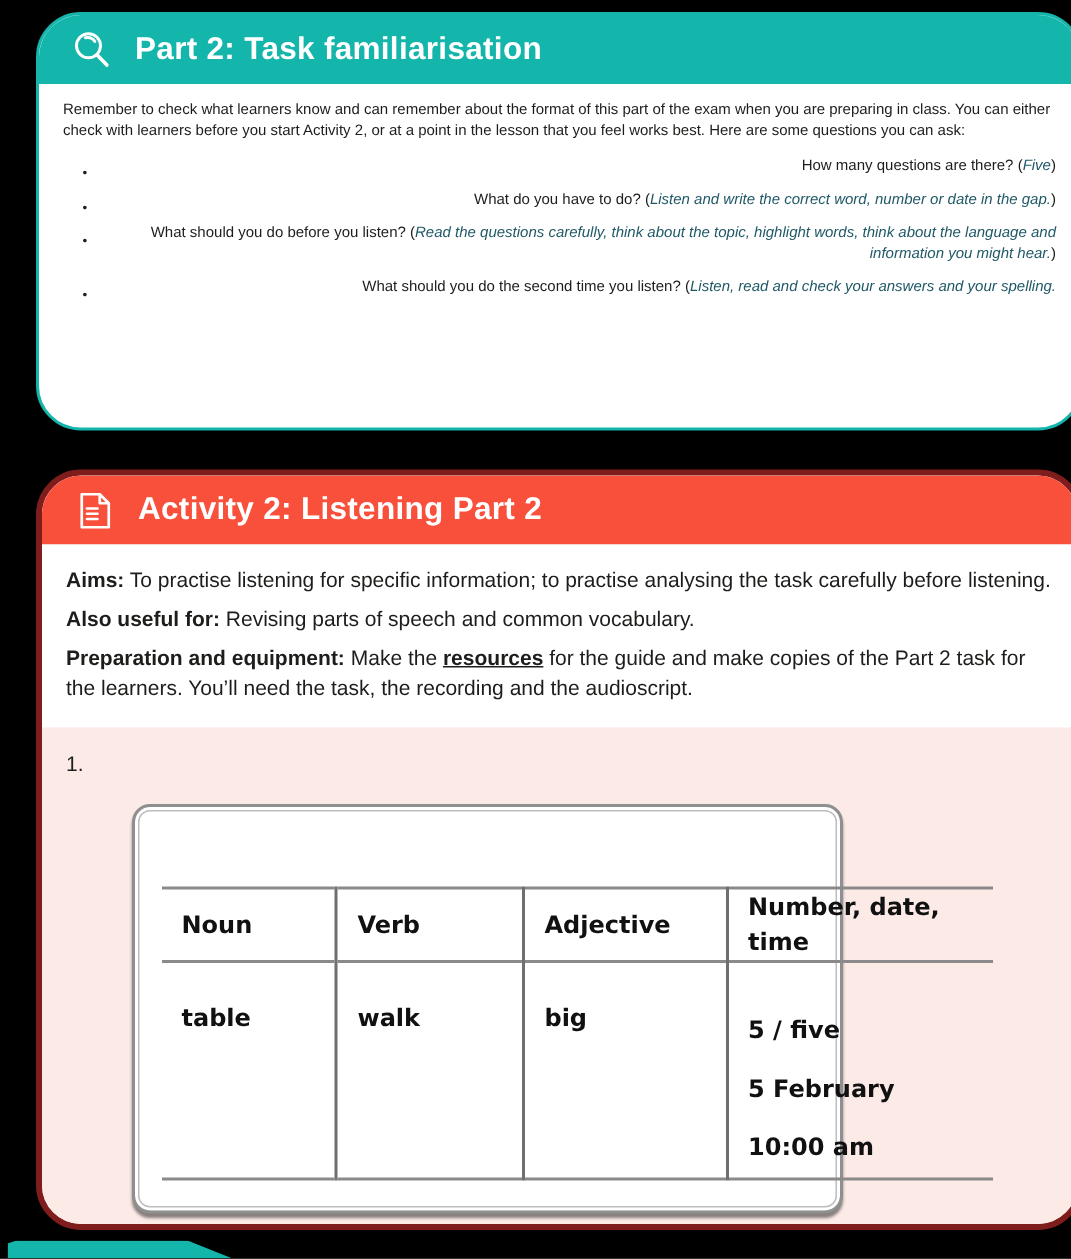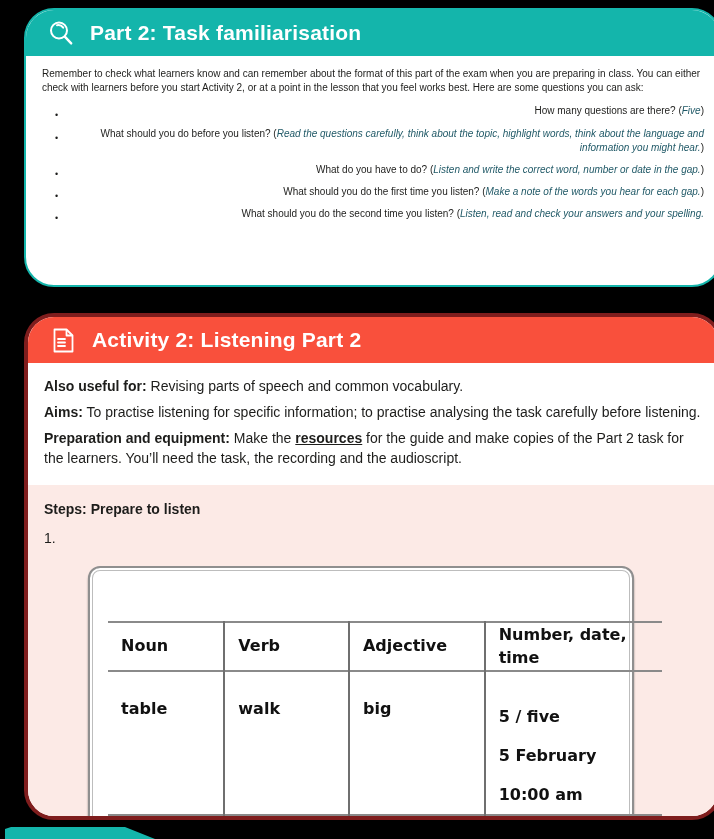--- a/index.html
+++ b/index.html
@@ -42,21 +42,21 @@
   .lbl { font-weight:bold; }
   .res-link { font-weight:bold; text-decoration:underline; color:#1d1d1b; cursor:pointer; }
   .c2-pink { background:#fceae6; flex:1 1 auto; padding:15px 16px 0 16px; font-size:14px; line-height:1.42; }
   .steps-heading { font-weight:bold; margin-bottom:10px; }
   .step { display:flex; }
   .step-num { width:26px; flex:0 0 26px; }
   .em { font-style:italic; }
 
   
   .whiteboard {
-    position:relative; margin:17px 12px 0 44px; width:546px; height:273px;
+    position:relative; margin:17px 12px 0 44px; width:474px; height:273px;
     background:#fff; border:2px solid #8f8f8f; border-radius:12px;
     box-shadow: inset 0 0 0 2px #ffffff, inset 0 0 0 3px #bdbdbd, 0 3px 2px rgba(40,40,40,.55);
   }
   .wb-table {
     position:absolute; top:53px; left:18px; width:554px;
     border-collapse:collapse; table-layout:fixed;
     font-family:"DejaVu Sans",sans-serif; font-weight:bold; font-size:16px;
     color:#111;
   }
   .wb-table col.c1 { width:21%; } .wb-table col.c2 { width:22.5%; }
@@ -90,54 +90,50 @@
       </svg>
       <h1 class="card-title">Part 2: Task familiarisation</h1>
     </div>
     <div class="c1-body">
       <p class="c1-intro">Remember to check what learners know and can remember about the format of this part of the exam when you are preparing in class. You can either check with learners before you start Activity 2, or at a point in the lesson that you feel works best. Here are some questions you can ask:</p>
 
       <div class="bullet">
         <span>How many questions are there? (</span><span class="answer">Five</span><span>)</span>
       </div>
       <div class="bullet">
-        <span>What should you do before you listen? (</span><span class="answer">Read the questions carefully, think about the topic, highlight words, think about the language and information you might hear.</span><span>)</span>
-      </div>
-      <div class="bullet">
         <span>What do you have to do? (</span><span class="answer">Listen and write the correct word, number or date in the gap.</span><span>)</span>
       </div>
       <div class="bullet">
-        <span>What should you do the first time you listen? (</span><span class="answer">Make a note of the words you hear for each gap.</span><span>)</span>
+        <span>What should you do before you listen? (</span><span class="answer">Read the questions carefully, think about the topic, highlight words, think about the language and information you might hear.</span><span>)</span>
       </div>
       <div class="bullet">
         <span>What should you do the second time you listen? (</span><span class="answer">Listen, read and check your answers and your spelling.</span>
       </div>
     </div>
   </section>
 
   <section class="card card2">
     <div class="card-header">
       <svg class="hdr-icon" viewBox="0 0 27 27">
         <path d="M4.5 2.5 h12 l6 6 v16 h-18 z" fill="none" stroke="#fff" stroke-width="1.8" stroke-linejoin="round"></path>
         <path d="M16.5 2.5 v6 h6" fill="none" stroke="#fff" stroke-width="1.8" stroke-linejoin="round"></path>
         <line x1="8" y1="12" x2="15" y2="12" stroke="#fff" stroke-width="1.8" stroke-linecap="round"></line>
         <line x1="8" y1="15.5" x2="15" y2="15.5" stroke="#fff" stroke-width="1.8" stroke-linecap="round"></line>
         <line x1="8" y1="19" x2="15" y2="19" stroke="#fff" stroke-width="1.8" stroke-linecap="round"></line>
       </svg>
       <h1 class="card-title">Activity 2: Listening Part 2</h1>
     </div>
 
     <div class="c2-white">
+      <p><span class="lbl">Aims:</span><span> To practise listening for specific information; to practise analysing the task carefully before listening.</span></p>
       <p><span class="lbl">Also useful for:</span><span> Revising parts of speech and common vocabulary.</span></p>
-      <p><span class="lbl">Aims:</span><span> To practise listening for specific information; to practise analysing the task carefully before listening.</span></p>
       <p><span class="lbl">Preparation and equipment:</span><span> Make the </span><a class="res-link">resources</a><span> for the guide and make copies of the Part 2 task for the learners. You’ll need the task, the recording and the audioscript.</span></p>
     </div>
 
     <div class="c2-pink">
-      <div class="steps-heading">Steps: Prepare to listen</div>
       <div class="step">
         <span class="step-num">1.</span>
       </div>
 
       <div class="whiteboard">
         <table class="wb-table">
           <colgroup>
               <col class="c1">
               <col class="c2">
               <col class="c3">

